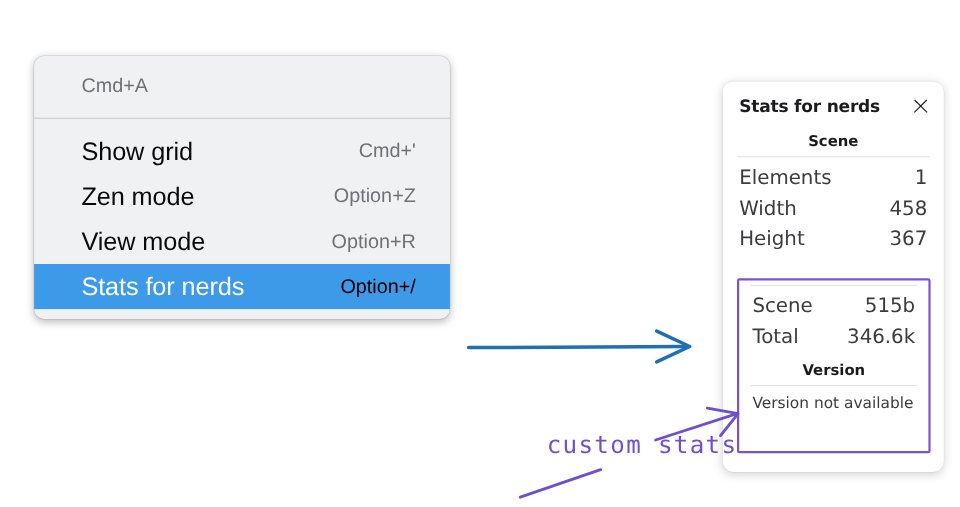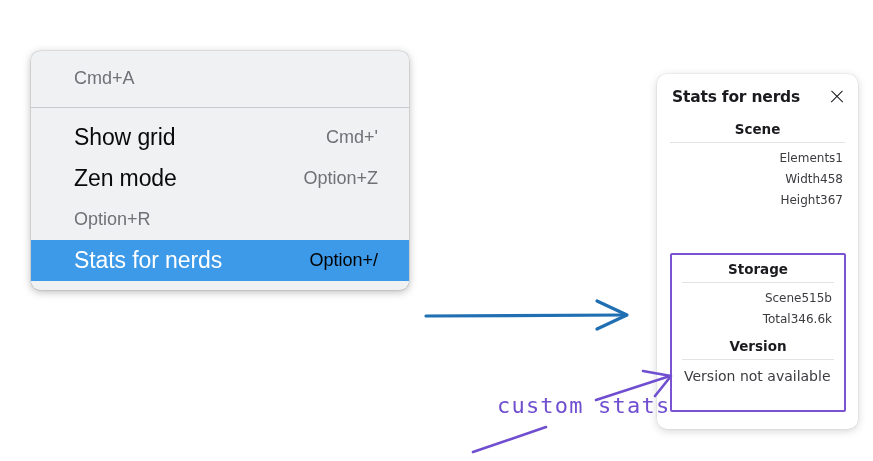--- a/index.html
+++ b/index.html
@@ -117,23 +117,23 @@
     color: #1b1b1f;
     padding: 2px 0 5px 0;
   }
   .section-rule {
     height: 1px;
     background: #e3e3e6;
     margin: 0 3px 4px 3px;
   }
   .stat-row {
     display: flex;
-    justify-content: flex-end;
+    justify-content: space-between;
     align-items: baseline;
-    font-size: 12px;
+    font-size: 18px;
     color: #3b3b40;
     padding: 3.5px 5px;
   }
   .stat-row .value { color: #3b3b40; }
 
   .highlight-box {
     position: absolute;
     left: 13px;
     top: 179px;
     width: 176px;
@@ -183,20 +183,21 @@
   <div class="menu-group">
     <div class="menu-item">
       <span class="label">Show grid</span>
       <span class="shortcut">Cmd+'</span>
     </div>
     <div class="menu-item">
       <span class="label">Zen mode</span>
       <span class="shortcut">Option+Z</span>
     </div>
     <div class="menu-item">
+      <span class="label">View mode</span>
       <span class="shortcut">Option+R</span>
     </div>
     <div class="menu-item selected">
       <span class="label">Stats for nerds</span>
       <span class="shortcut">Option+/</span>
     </div>
   </div>
 
 </div>
 
@@ -217,21 +218,20 @@
   <div class="stat-row">
     <span class="label">Width</span>
     <span class="value">458</span>
   </div>
   <div class="stat-row">
     <span class="label">Height</span>
     <span class="value">367</span>
   </div>
 
   <div class="highlight-box">
-    <div class="section-title">Storage</div>
     <div class="section-rule"></div>
 
     <div class="stat-row">
       <span class="label">Scene</span>
       <span class="value">515b</span>
     </div>
     <div class="stat-row">
       <span class="label">Total</span>
       <span class="value">346.6k</span>
     </div>

